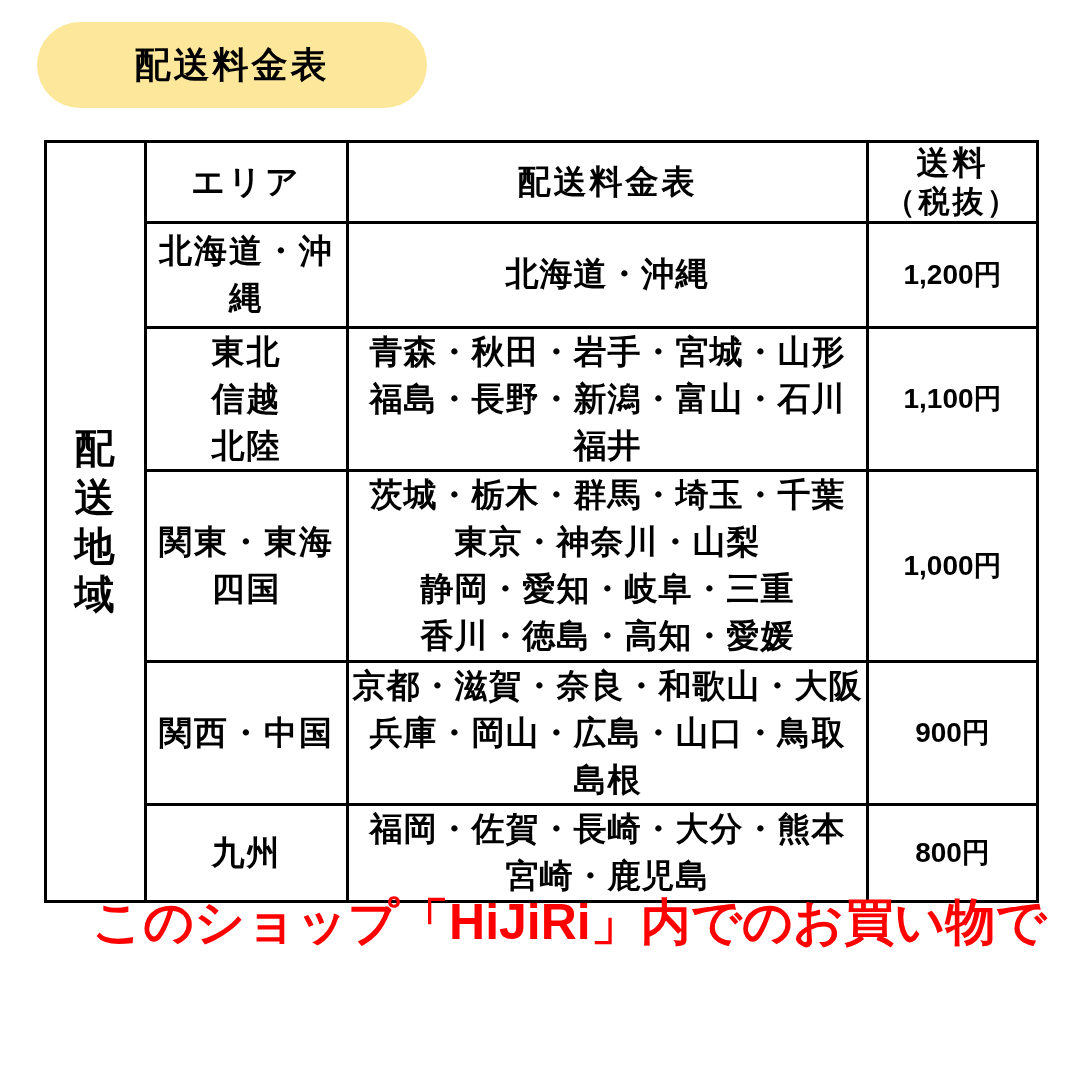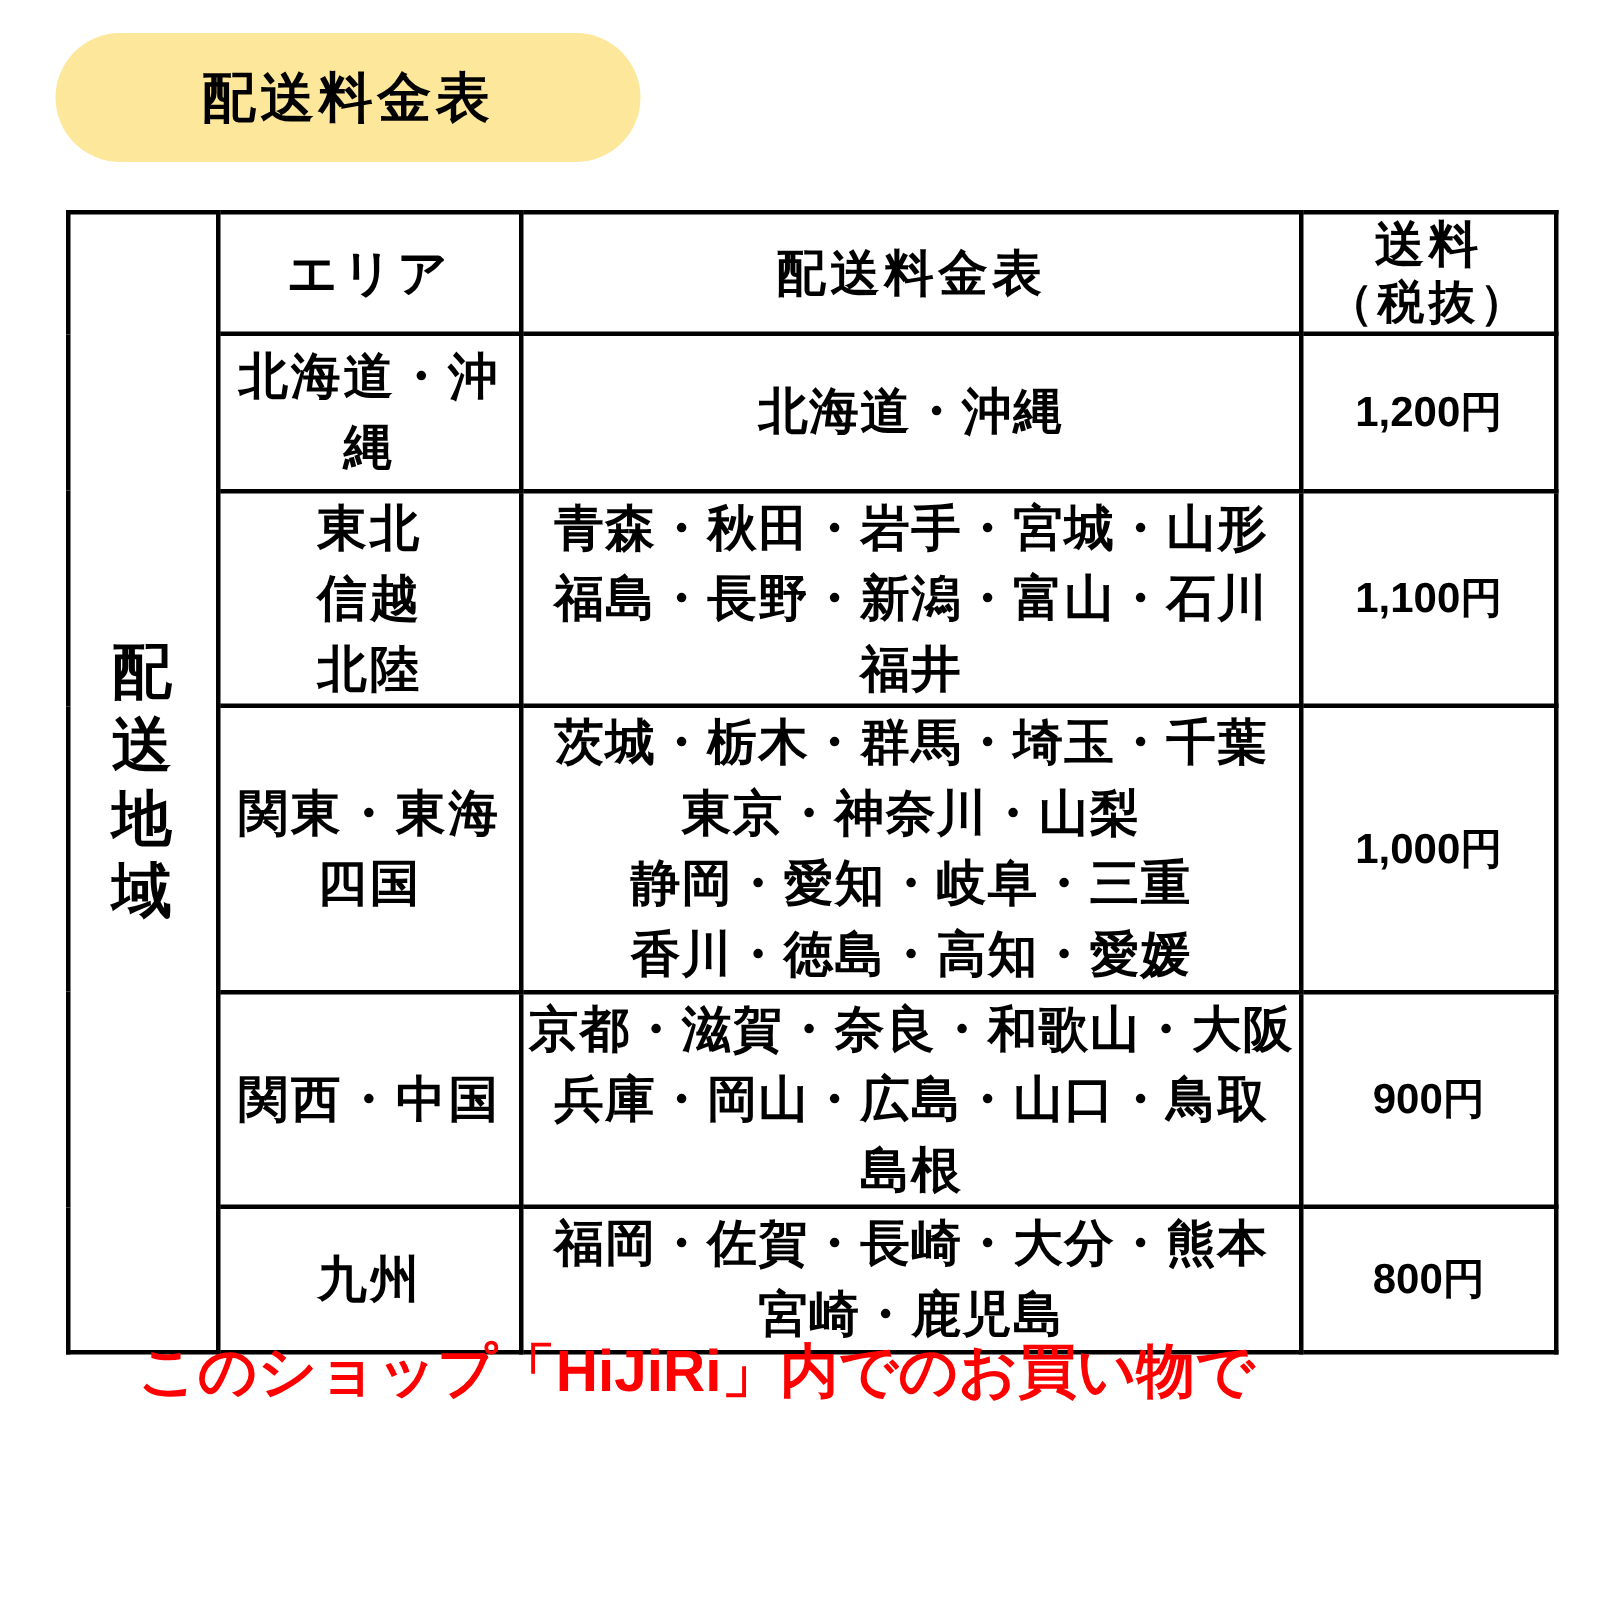--- a/index.html
+++ b/index.html
@@ -117,21 +117,21 @@
   .r-hokkaido .area-cell,
   .r-hokkaido .fee-cell { padding-top: 4px; padding-bottom: 4px; }
 
   
   .note {
     position: absolute;
     left: 92px;
     top: 888px;
     width: 940px;
     color: #ff0000;
-    font-size: 39px;
+    font-size: 50px;
     font-weight: bold;
     line-height: 1.38;
     letter-spacing: 0px;
   }
   .note .ln { display: block; white-space: nowrap; }
 </style>
 </head>
 <body>
 
 <div class="page">

